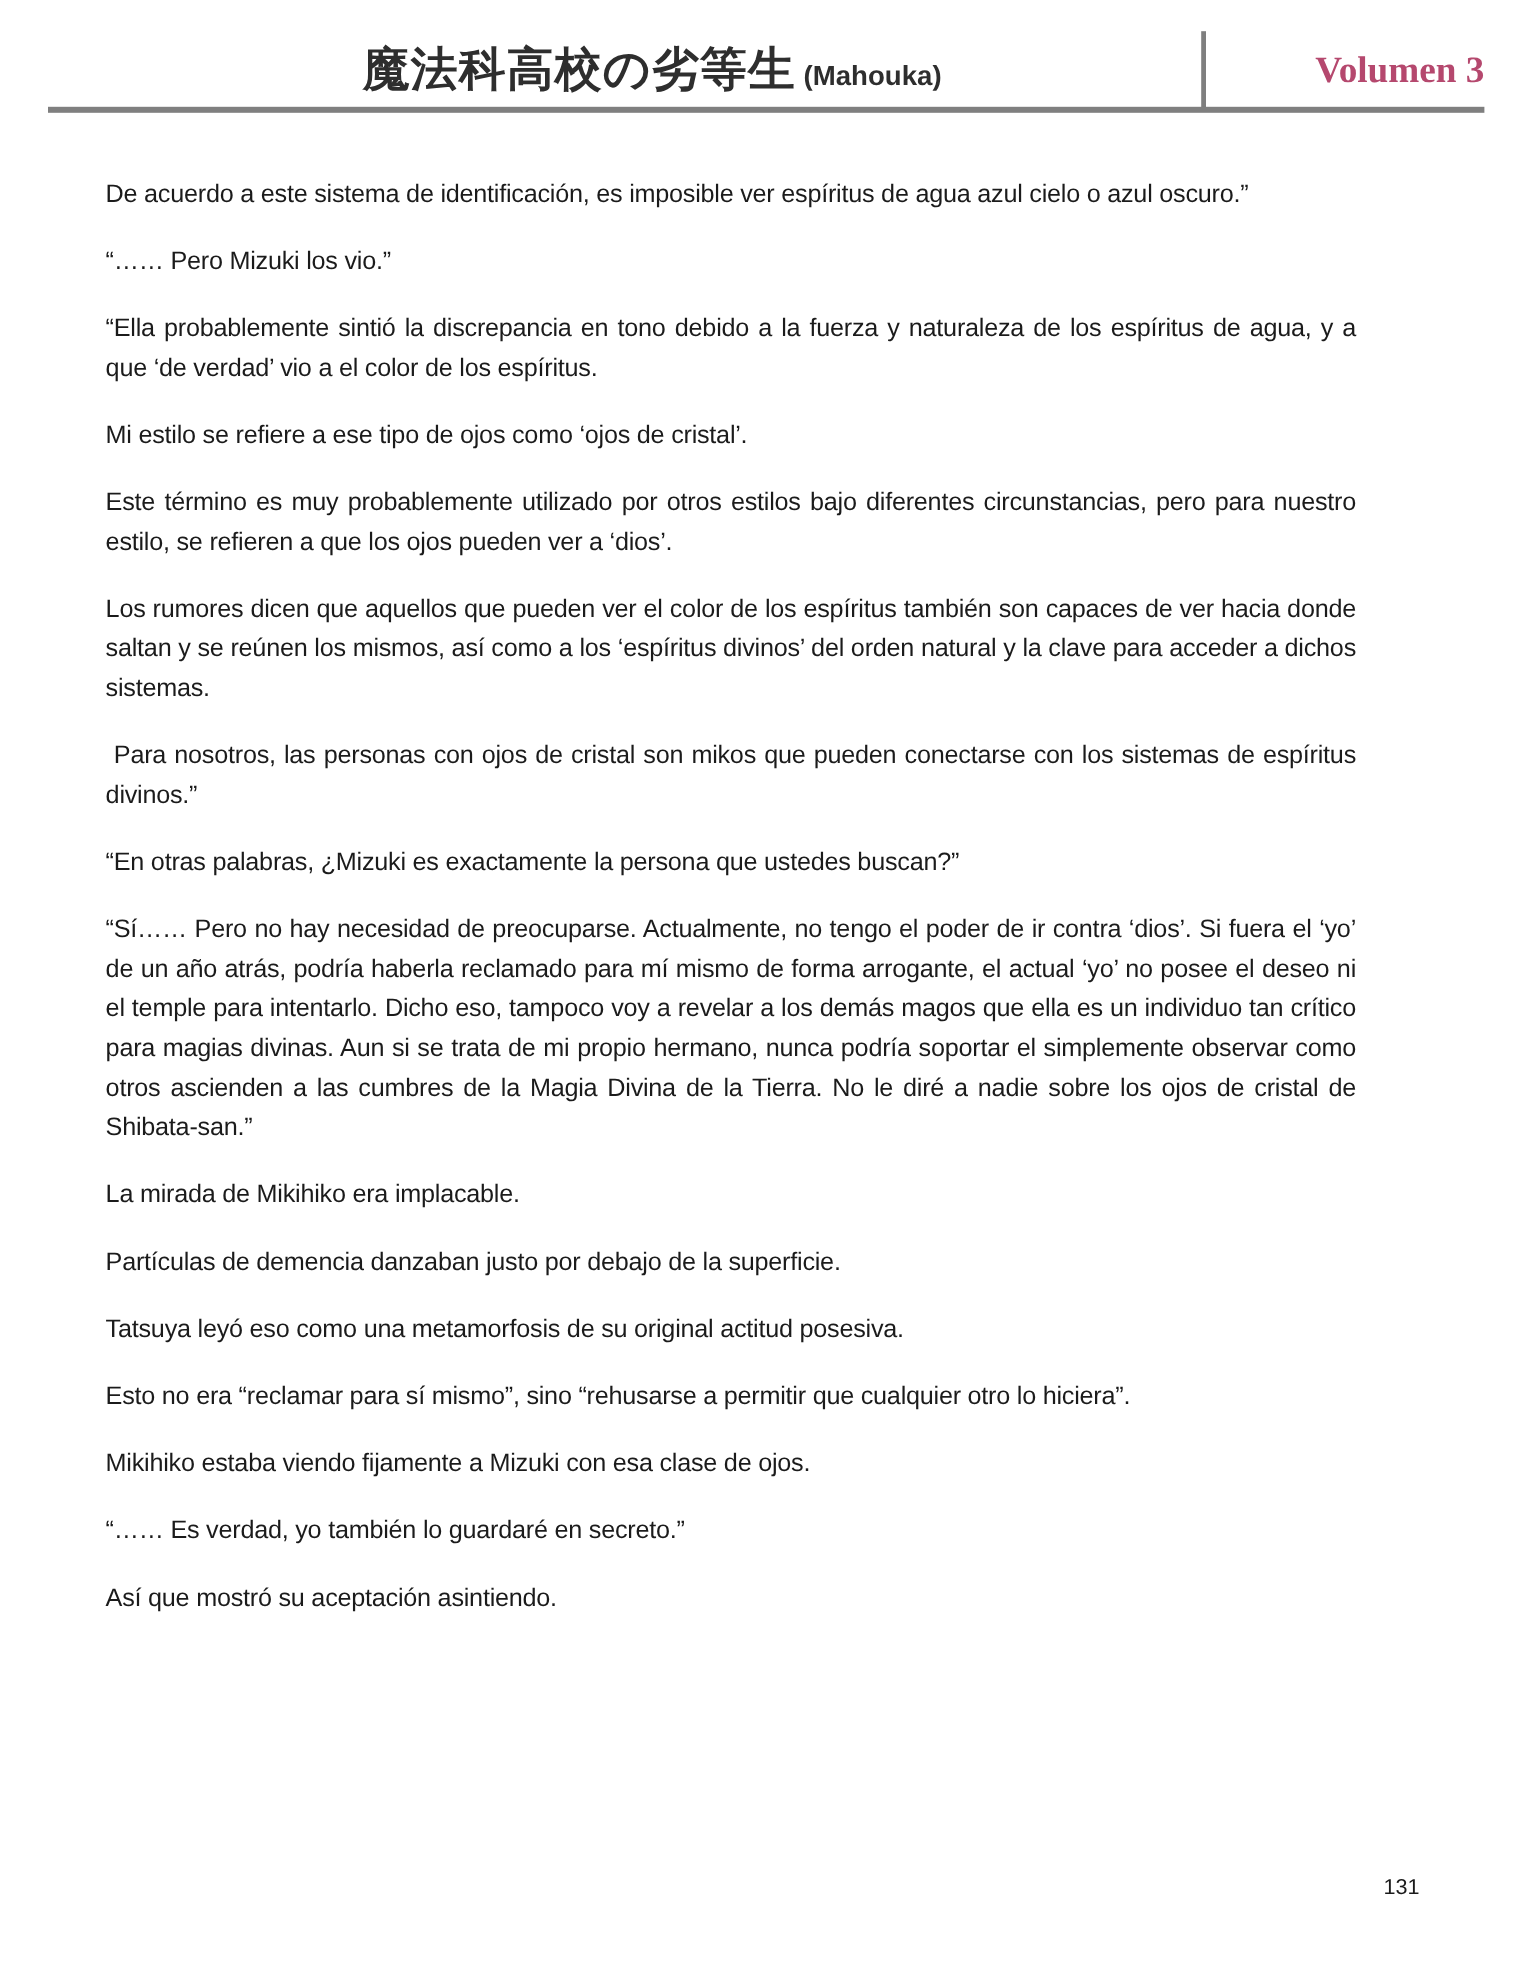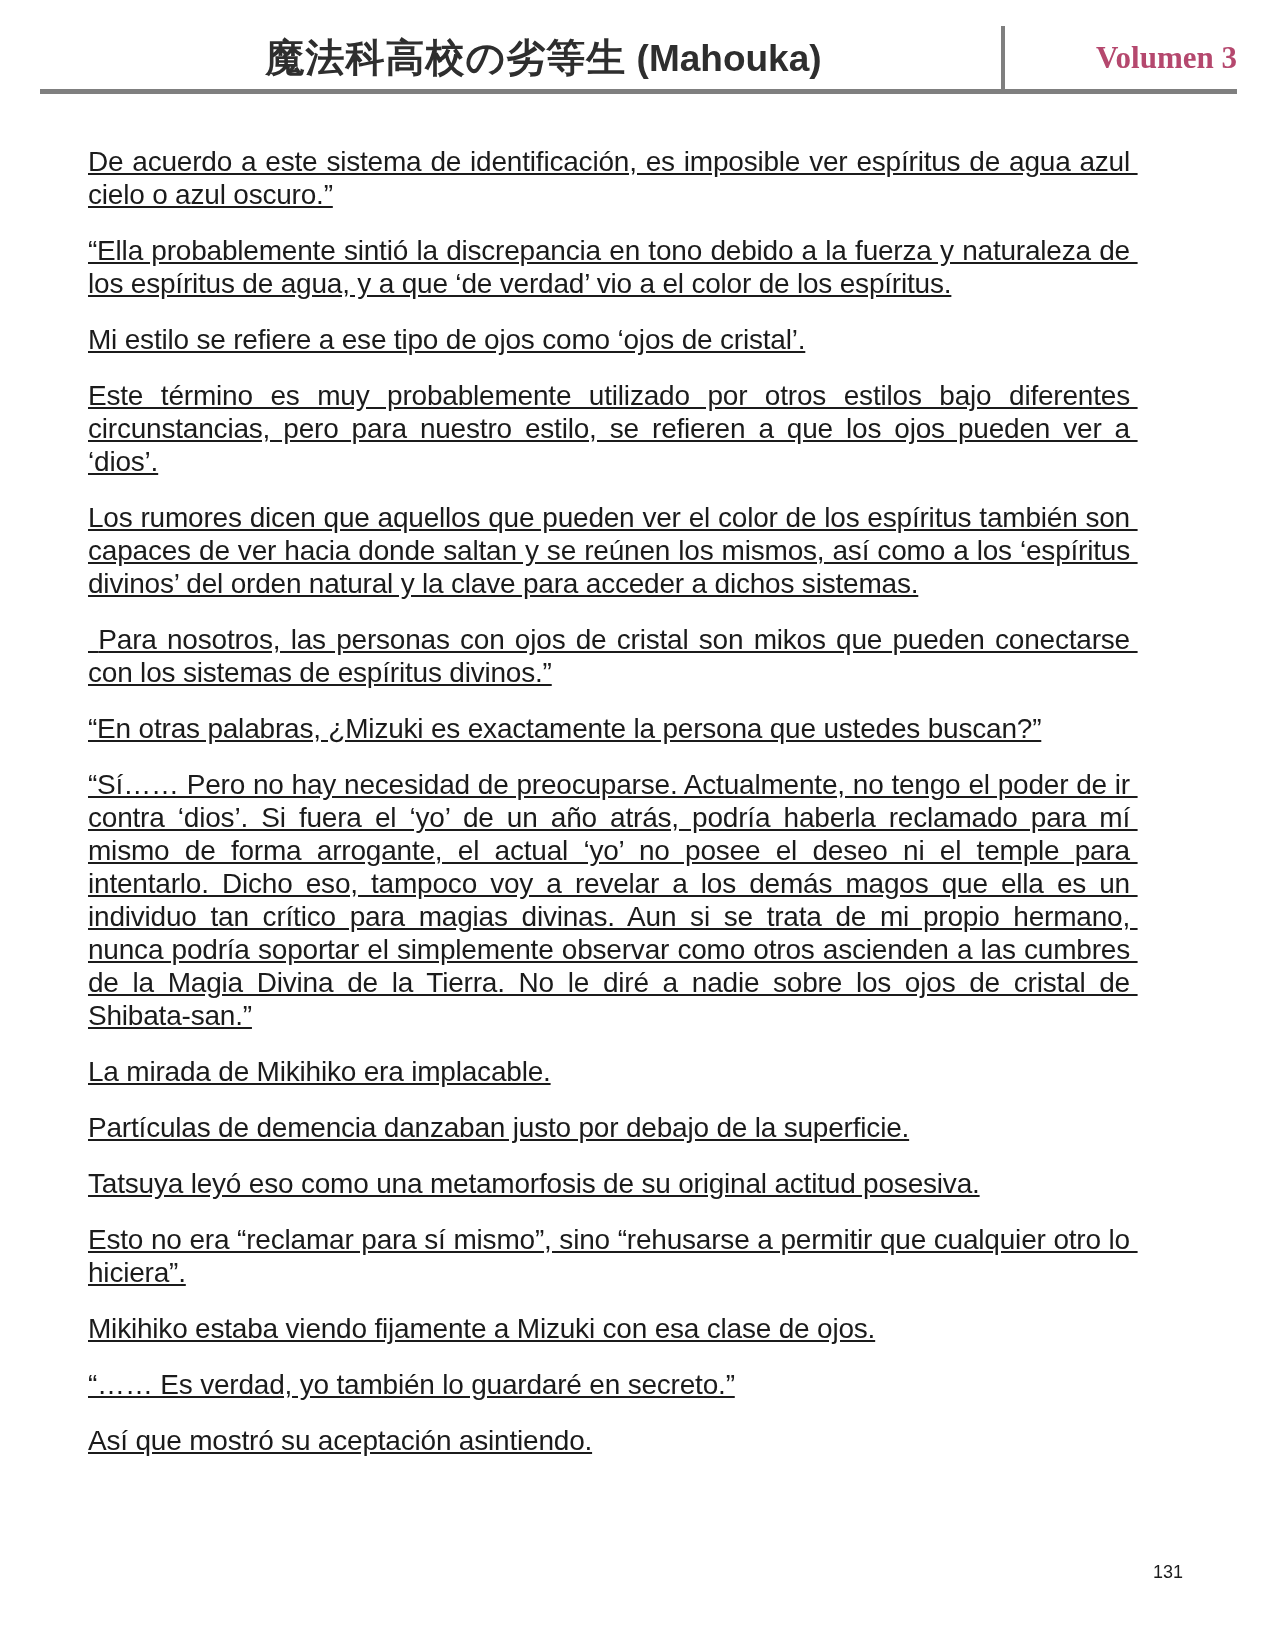--- a/index.html
+++ b/index.html
@@ -42,21 +42,21 @@
   .title-jp {
     font-family: "DejaVu Serif", "Liberation Serif", serif;
     font-weight: 600;
     font-size: 39px;
     letter-spacing: 1px;
     margin-left: 46px;
   }
   .title-latin {
     font-family: "Liberation Sans", "DejaVu Sans", sans-serif;
     font-weight: bold;
-    font-size: 37px;
+    font-size: 23px;
   }
   .header-divider {
     width: 4px;
     background: var(--rule);
   }
   .header-right {
     flex: 1;
     display: flex;
     align-items: center;
     padding-left: 16px;
@@ -77,27 +77,26 @@
     background: var(--rule);
   }
   .content {
     position: absolute;
     left: 88px;
     top: 145px;
     width: 1042px;
   }
   .content p {
     margin: 0 0 23px 0;
-    font-size: 28px;
+    font-size: 21px;
     line-height: 33px;
     text-align: justify;
     white-space: pre-wrap;
     letter-spacing: -0.2px;
     color: var(--ink);
-    text-decoration: underline;
   }
   .page-number {
     position: absolute;
     right: 92px;
     top: 1562px;
     font-size: 18px;
     color: var(--ink);
   }
 </style>
 </head>
@@ -111,20 +110,21 @@
   </div>
   <div class="header-divider"></div>
   <div class="header-right">
     <span class="volume-label">Volumen 3</span>
   </div>
 </div>
 <div class="header-rule"></div>
 
 <main class="content">
     <p>De acuerdo a este sistema de identificación, es imposible ver espíritus de agua azul cielo o azul oscuro.”</p>
+    <p>“…… Pero Mizuki los vio.”</p>
     <p>“Ella probablemente sintió la discrepancia en tono debido a la fuerza y naturaleza de los espíritus de agua, y a que ‘de verdad’ vio a el color de los espíritus.</p>
     <p>Mi estilo se refiere a ese tipo de ojos como ‘ojos de cristal’.</p>
     <p>Este término es muy probablemente utilizado por otros estilos bajo diferentes circunstancias, pero para nuestro estilo, se refieren a que los ojos pueden ver a ‘dios’.</p>
     <p>Los rumores dicen que aquellos que pueden ver el color de los espíritus también son capaces de ver hacia donde saltan y se reúnen los mismos, así como a los ‘espíritus divinos’ del orden natural y la clave para acceder a dichos sistemas.</p>
     <p> Para nosotros, las personas con ojos de cristal son mikos que pueden conectarse con los sistemas de espíritus divinos.”</p>
     <p>“En otras palabras, ¿Mizuki es exactamente la persona que ustedes buscan?”</p>
     <p>“Sí…… Pero no hay necesidad de preocuparse. Actualmente, no tengo el poder de ir contra ‘dios’. Si fuera el ‘yo’ de un año atrás, podría haberla reclamado para mí mismo de forma arrogante, el actual ‘yo’ no posee el deseo ni el temple para intentarlo. Dicho eso, tampoco voy a revelar a los demás magos que ella es un individuo tan crítico para magias divinas. Aun si se trata de mi propio hermano, nunca podría soportar el simplemente observar como otros ascienden a las cumbres de la Magia Divina de la Tierra. No le diré a nadie sobre los ojos de cristal de Shibata-san.”</p>
     <p>La mirada de Mikihiko era implacable.</p>
     <p>Partículas de demencia danzaban justo por debajo de la superficie.</p>
     <p>Tatsuya leyó eso como una metamorfosis de su original actitud posesiva.</p>

